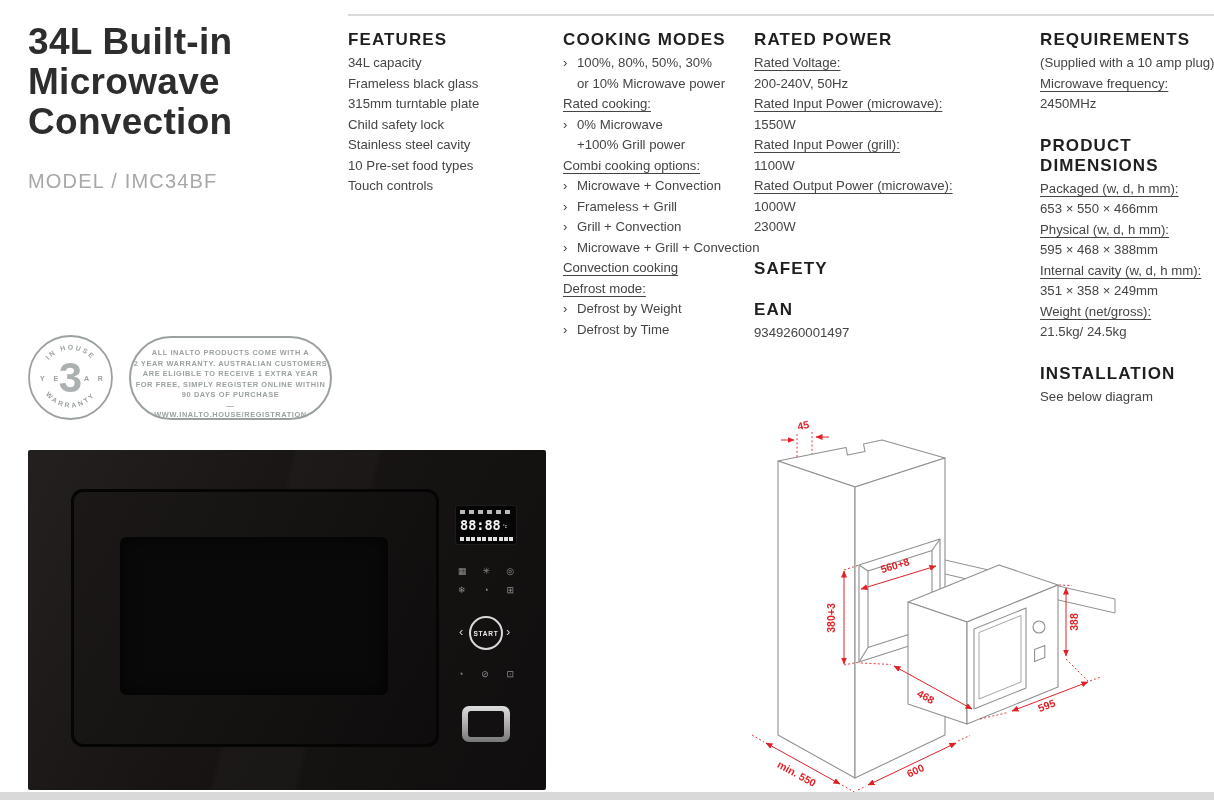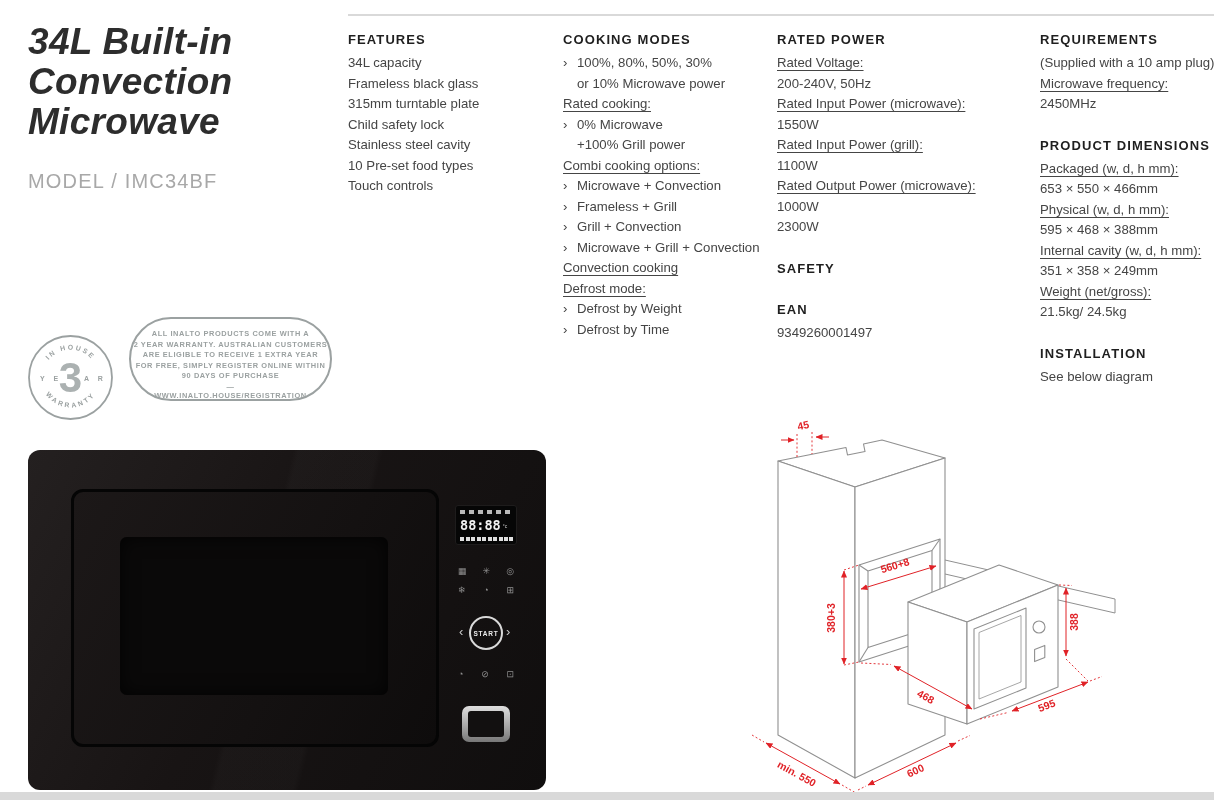--- a/index.html
+++ b/index.html
@@ -6,43 +6,43 @@
     --red:#e02227; --dline:#909090; --badge:#9ba1a1; --title:#2d2d2d;
     --model:#a8a8a8; --text:#454545; --head:#1f1f1f; --rule:#d9d9d9;
   }
   *{margin:0;padding:0;box-sizing:border-box;}
   html,body{background:#fff;}
   body{font-family:"Liberation Sans",sans-serif;}
   #page{position:relative;width:1214px;height:800px;background:#fff;overflow:hidden;}
 
   
   #title-block{position:absolute;left:28px;top:22px;width:310px;}
-  .title-line{font-size:37px;line-height:40px;font-weight:bold;color:var(--title);letter-spacing:.3px;font-style:italic;}
+  .title-line{font-size:37px;line-height:40px;font-weight:bold;color:var(--title);letter-spacing:.3px;}
   #model-line{position:absolute;left:28px;top:170px;font-size:20px;font-weight:normal;color:var(--model);letter-spacing:1.2px;}
 
   
   #top-rule{position:absolute;left:348px;top:14px;width:866px;height:2px;background:var(--rule);}
   .spec-col{position:absolute;top:30px;width:212px;color:var(--text);font-size:13.2px;}
-  #col-0{left:348px;} #col-1{left:563px;} #col-2{left:777px;} #col-3{left:1040px;}
+  #col-0{left:348px;} #col-1{left:563px;} #col-2{left:754px;} #col-3{left:1040px;}
   .spec-section{margin-bottom:21px;}
-  .spec-heading{font-size:13px;font-weight:bold;color:var(--head);letter-spacing:1.1px;line-height:20px;margin-bottom:3px;}
+  .spec-heading{font-size:17px;font-weight:bold;color:var(--head);letter-spacing:1.1px;line-height:20px;margin-bottom:3px;}
   .entry{line-height:20.5px;white-space:nowrap;}
   .entry.underline{text-decoration:underline;text-underline-offset:3px;text-decoration-thickness:1px;}
   .entry.indent{padding-left:14px;}
   .bullet-mark{display:inline-block;width:8px;margin-right:6px;color:var(--text);}
 
   
   #badge-circle{position:absolute;left:27px;top:334px;}
-  #badge-pill{position:absolute;left:129px;top:317px;width:203px;height:84px;border:2px solid var(--badge);
+  #badge-pill{position:absolute;left:129px;top:336px;width:203px;height:84px;border:2px solid var(--badge);
     border-radius:42px;color:var(--badge);text-align:center;font-size:7.4px;letter-spacing:.6px;
     line-height:10.6px;padding-top:10px;font-weight:bold;}
   #badge-pill .sep{line-height:9px;}
 
   
-  #product{position:absolute;left:28px;top:450px;width:518px;height:340px;border-radius:12px;
+  #product{position:absolute;left:28px;top:450px;width:518px;height:340px;border-radius:2px;
     background:linear-gradient(118deg,#242020 0%,#181414 45%,#100e0e 100%);}
   #product .sheen{position:absolute;inset:0;border-radius:4px;
     background:linear-gradient(104deg,transparent 44%,rgba(255,255,255,.02) 45%,rgba(255,255,255,.02) 58%,transparent 59%);}
   #door{position:absolute;left:43px;top:39px;width:368px;height:258px;border:3px solid #050505;border-radius:12px;
     background:linear-gradient(118deg,#1c1818,#141111 60%,#0e0c0c);}
   #door-window{position:absolute;left:46px;top:45px;width:268px;height:158px;border-radius:7px;background:#0a0909;
     box-shadow:inset 0 0 18px rgba(0,0,0,.8);}
   #display{position:absolute;left:427px;top:55px;width:62px;height:40px;background:#060606;border-radius:3px;
     border:1px solid #1e1c1c;padding:4px 4px 3px 4px;display:flex;flex-direction:column;justify-content:space-between;}
   .seg-row{height:4px;width:53px;background:repeating-linear-gradient(90deg,#b9b9b9 0 5px,transparent 5px 9px);}
@@ -67,22 +67,22 @@
 
   #bottom-bar{position:absolute;left:0;top:792px;width:1214px;height:8px;background:var(--rule);}
 </style>
 </head>
 <body>
 
 <div id="page">
 
   <div id="title-block">
     <div class="title-line">34L Built-in</div>
+    <div class="title-line">Microwave</div>
     <div class="title-line">Convection</div>
-    <div class="title-line">Microwave</div>
   </div>
   <div id="model-line">MODEL / IMC34BF</div>
 
   <div id="top-rule"></div>
   <div class="spec-col" id="col-0">
       <div class="spec-section">
         <div class="spec-heading">FEATURES</div>
         <div class="entry plain">34L capacity</div>
         <div class="entry plain">Frameless black glass</div>
         <div class="entry plain">315mm turntable plate</div>

